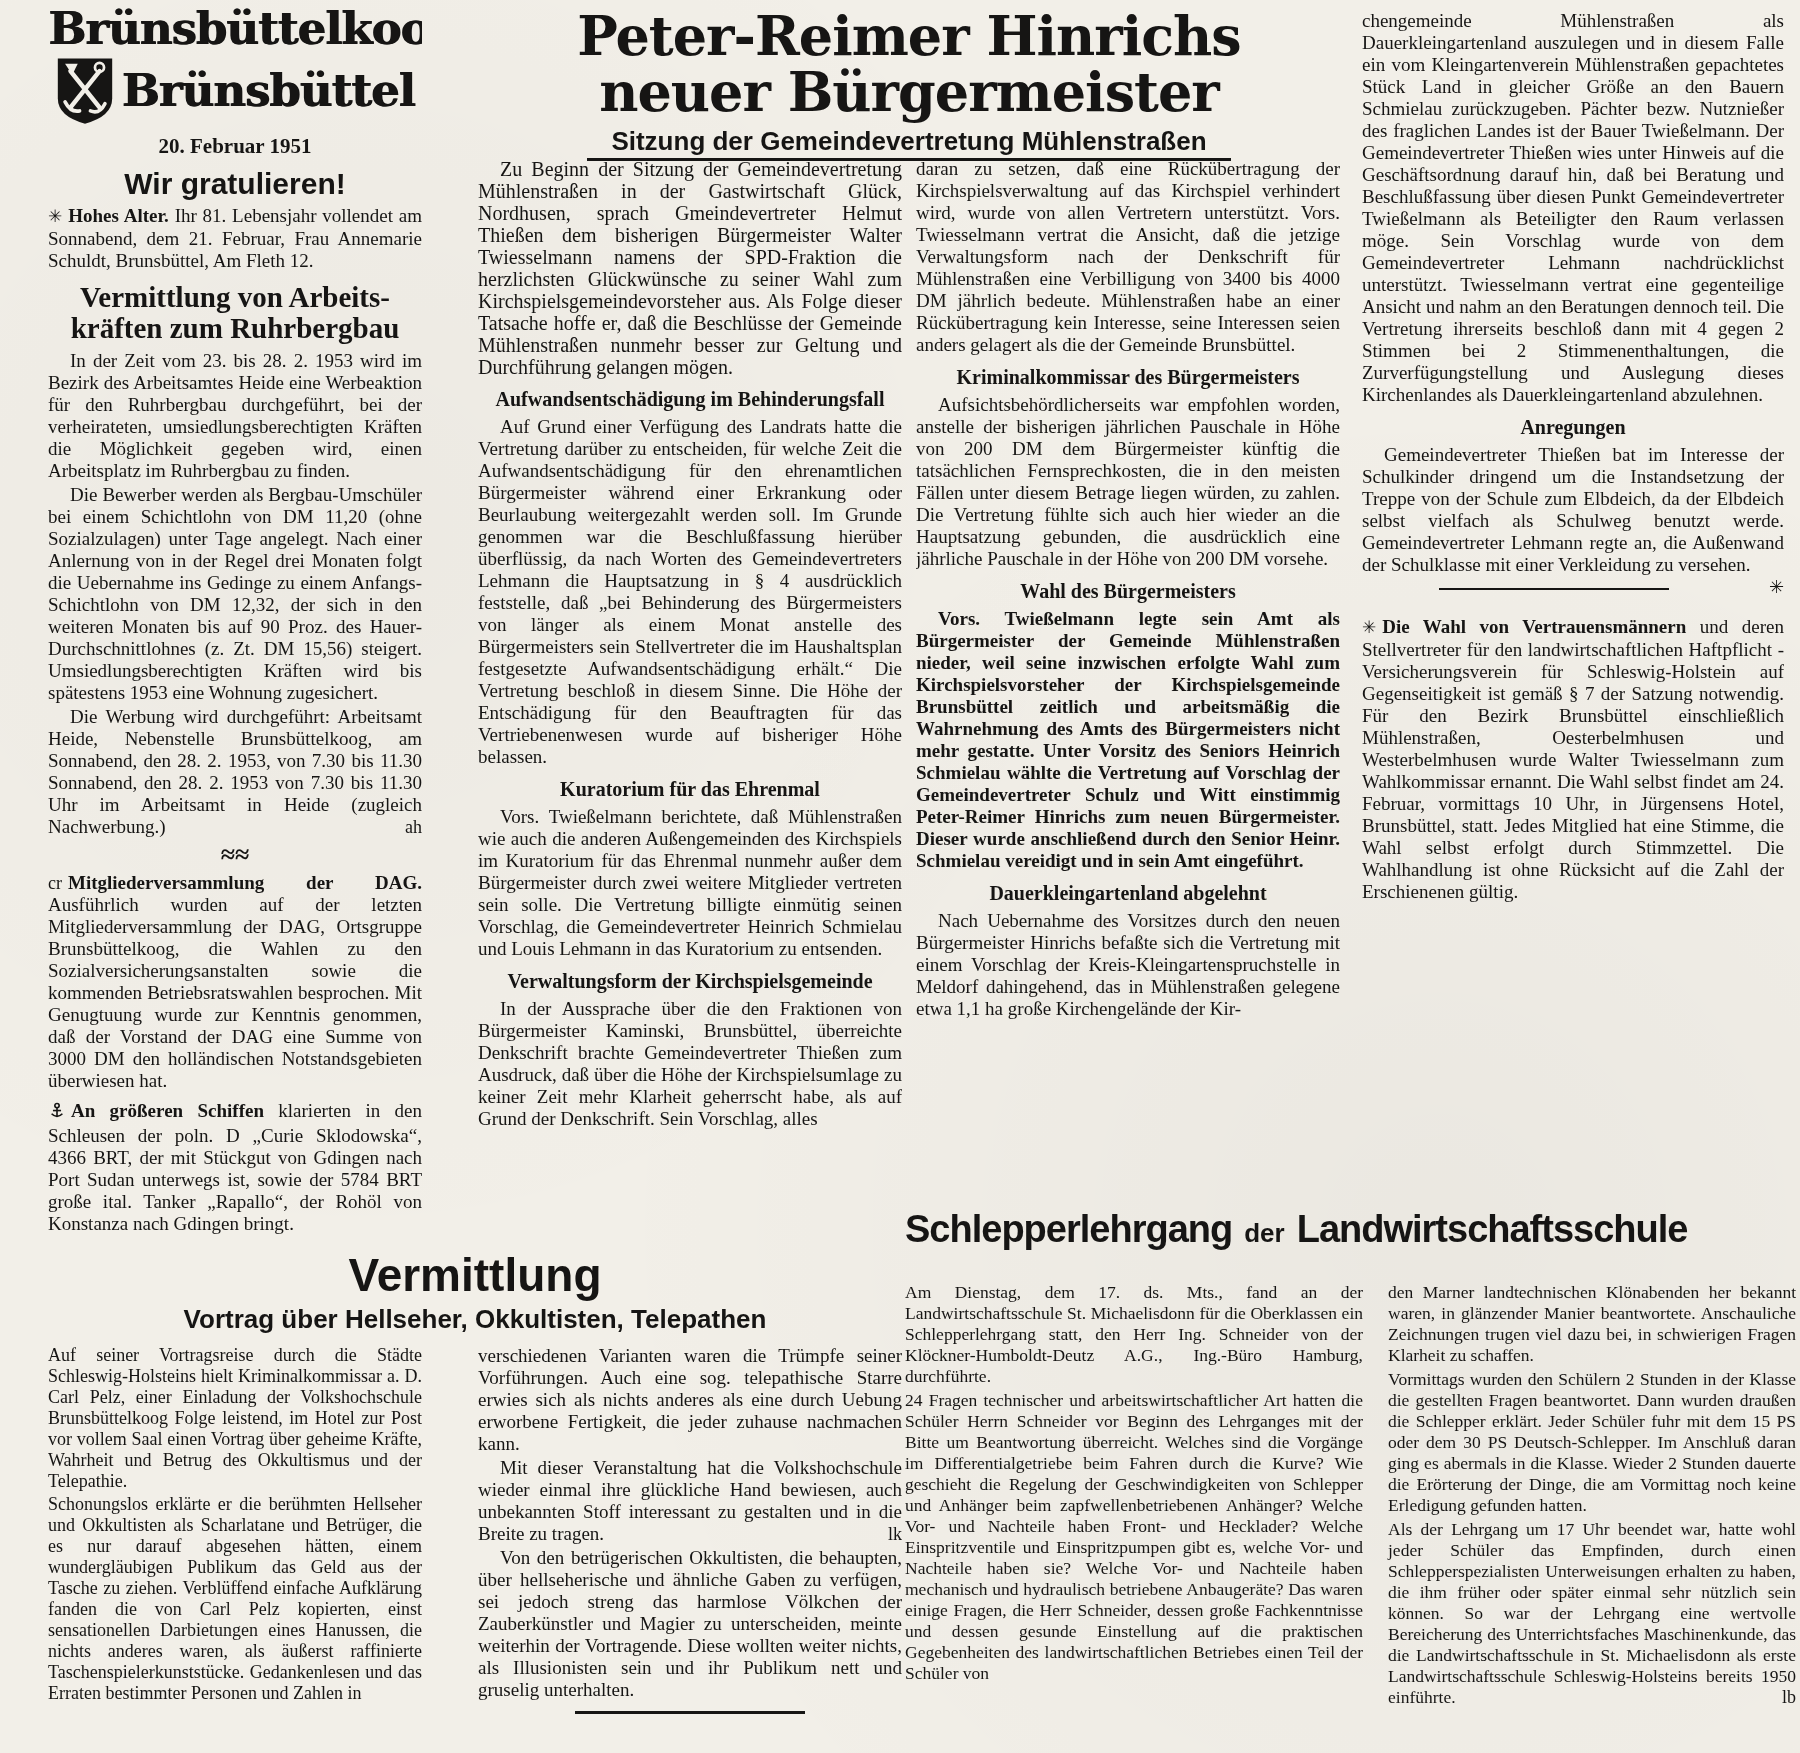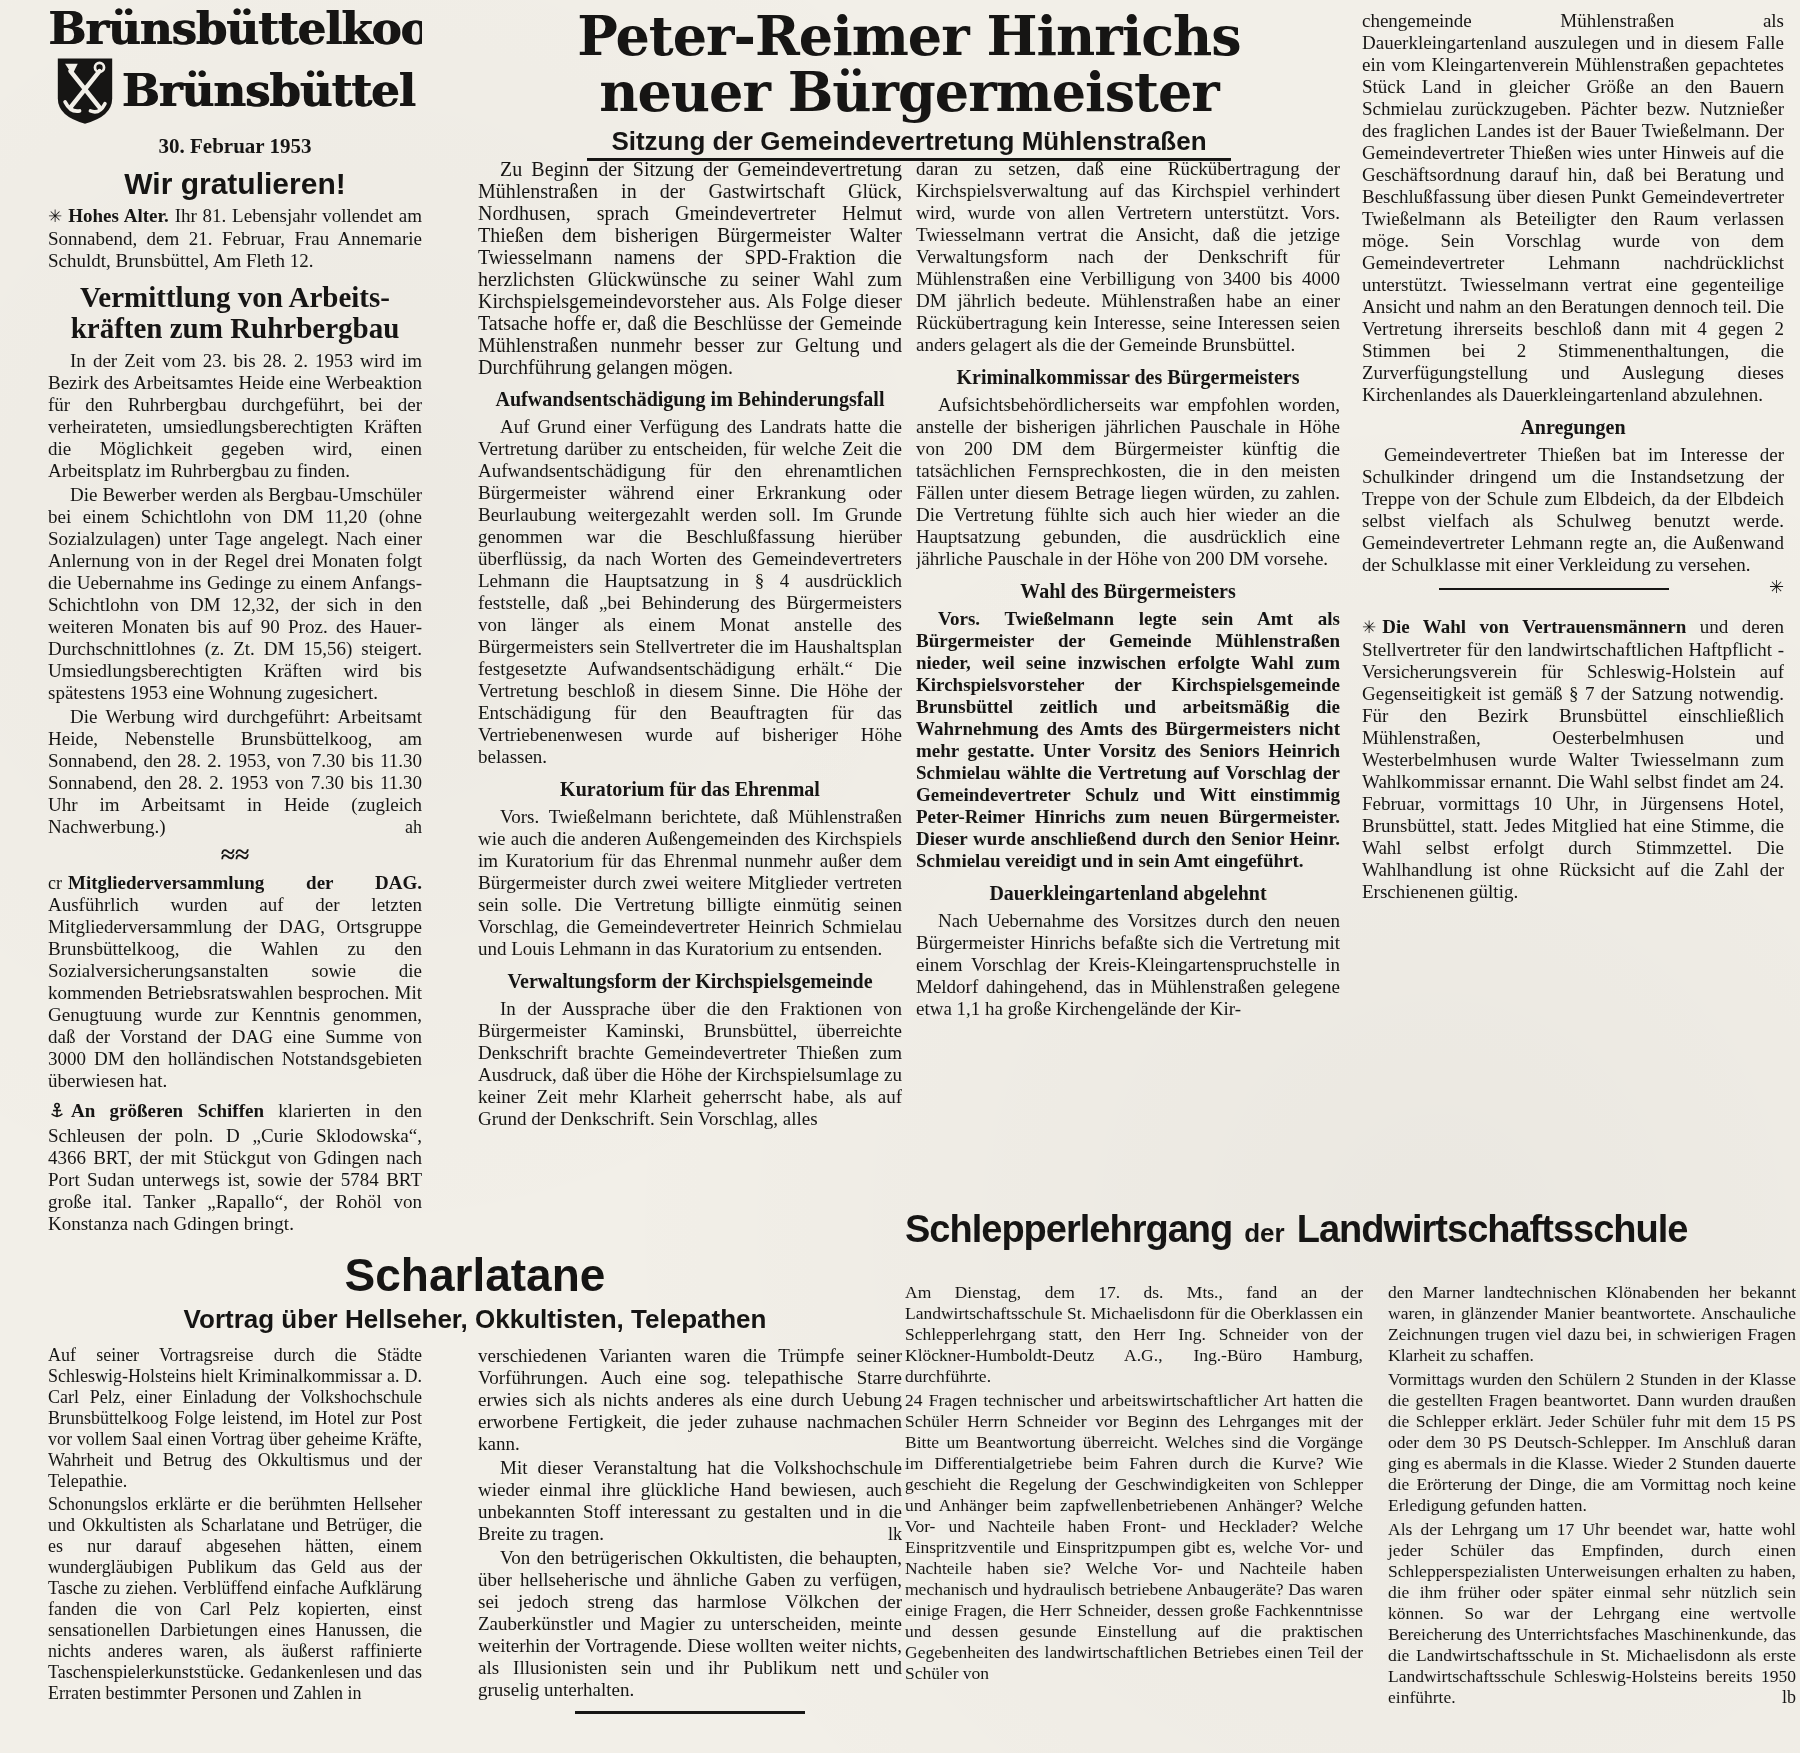--- a/index.html
+++ b/index.html
@@ -69,21 +69,21 @@
             </g>
             <circle cx="48" cy="12" r="5" fill="none" stroke="#f2efe8" stroke-width="3"></circle>
             <path d="M10 50 Q16 62 26 60" fill="none" stroke="#f2efe8" stroke-width="4" stroke-linecap="round"></path>
             <path d="M38 60 Q48 64 54 52" fill="none" stroke="#f2efe8" stroke-width="4" stroke-linecap="round"></path>
             <path d="M10 8 L24 8 L18 20 Z" fill="#f2efe8"></path>
           </svg>
         </span>
         <span class="mh-line2">Brünsbüttel</span>
         <span class="speed"></span>
       </div>
-      <div class="mh-date">30. Februar 1953</div>
+      <div class="mh-date">20. Februar 1951</div>
     </div>
 
     <div class="h-sans grat-h">Wir gratulieren!</div>
 
     <p class="noindent"><span class="star">✳</span><span class="lead">Hohes Alter.</span><span> Ihr 81. Lebensjahr vollendet am Sonnabend, dem 21. Februar, Frau Annemarie Schuldt, Brunsbüttel, Am Fleth 12.</span></p>
 
     <div class="ruhr-h">
       <div>Vermittlung von Arbeits-</div>
       <div>kräften zum Ruhrbergbau</div>
     </div>
@@ -131,21 +131,21 @@
 
   <div class="abs colbody" style="left:1362px;top:10px;width:422px;height:1190px;overflow:hidden;">
     <p class="noindent">chengemeinde Mühlenstraßen als Dauerkleingartenland auszulegen und in diesem Falle ein vom Kleingartenverein Mühlenstraßen gepachtetes Stück Land in gleicher Größe an den Bauern Schmielau zurückzugeben. Pächter bezw. Nutznießer des fraglichen Landes ist der Bauer Twießelmann. Der Gemeindevertreter Thießen wies unter Hinweis auf die Geschäftsordnung darauf hin, daß bei Beratung und Beschlußfassung über diesen Punkt Gemeindevertreter Twießelmann als Beteiligter den Raum verlassen möge. Sein Vorschlag wurde von dem Gemeindevertreter Lehmann nachdrücklichst unterstützt. Twiesselmann vertrat eine gegenteilige Ansicht und nahm an den Beratungen dennoch teil. Die Vertretung ihrerseits beschloß dann mit 4 gegen 2 Stimmen bei 2 Stimmenenthaltungen, die Zurverfügungstellung und Auslegung dieses Kirchenlandes als Dauerkleingartenland abzulehnen.</p>
     <div class="subhd">Anregungen</div>
     <p><span>Gemeindevertreter Thießen bat im Interesse der Schulkinder dringend um die Instandsetzung der Treppe von der Schule zum Elbdeich, da der Elbdeich selbst vielfach als Schulweg benutzt werde. Gemeindevertreter Lehmann regte an, die Außenwand der Schulklasse mit einer Verkleidung zu versehen.</span><span class="star-end">✳</span></p>
     <hr class="endrule">
     <p class="noindent" style="margin-top:26px;"><span class="star">✳</span><span class="lead">Die Wahl von Vertrauensmännern</span><span> und deren Stellvertreter für den landwirtschaftlichen Haftpflicht - Versicherungsverein für Schleswig-Holstein auf Gegenseitigkeit ist gemäß § 7 der Satzung notwendig. Für den Bezirk Brunsbüttel einschließlich Mühlenstraßen, Oesterbelmhusen und Westerbelmhusen wurde Walter Twiesselmann zum Wahlkommissar ernannt. Die Wahl selbst findet am 24. Februar, vormittags 10 Uhr, in Jürgensens Hotel, Brunsbüttel, statt. Jedes Mitglied hat eine Stimme, die Wahl selbst erfolgt durch Stimmzettel. Die Wahlhandlung ist ohne Rücksicht auf die Zahl der Erschienenen gültig.</span></p>
   </div>
 
   <div class="abs h-sans" style="left:48px;top:1250px;width:854px;">
-    <div class="sch-h">Scharlatane</div>
+    <div class="sch-h">Vermittlung</div>
     <div class="sch-sub">Vortrag über Hellseher, Okkultisten, Telepathen</div>
   </div>
 
   <div class="abs colbody" style="left:48px;top:1345px;width:374px;">
     <p class="noindent" style="font-size:18px;line-height:21px;">Auf seiner Vortragsreise durch die Städte Schleswig-Holsteins hielt Kriminalkommissar a. D. Carl Pelz, einer Einladung der Volkshochschule Brunsbüttelkoog Folge leistend, im Hotel zur Post vor vollem Saal einen Vortrag über geheime Kräfte, Wahrheit und Betrug des Okkultismus und der Telepathie.</p>
     <p class="noindent" style="font-size:18px;line-height:21px;">Schonungslos erklärte er die berühmten Hellseher und Okkultisten als Scharlatane und Betrüger, die es nur darauf abgesehen hätten, einem wundergläubigen Publikum das Geld aus der Tasche zu ziehen. Verblüffend einfache Aufklärung fanden die von Carl Pelz kopierten, einst sensationellen Darbietungen eines Hanussen, die nichts anderes waren, als äußerst raffinierte Taschenspielerkunststücke. Gedankenlesen und das Erraten bestimmter Personen und Zahlen in</p>
   </div>
 
   <div class="abs colbody" style="left:478px;top:1345px;width:424px;">
     <p class="noindent">verschiedenen Varianten waren die Trümpfe seiner Vorführungen. Auch eine sog. telepathische Starre erwies sich als nichts anderes als eine durch Uebung erworbene Fertigkeit, die jeder zuhause nachmachen kann.</p>

